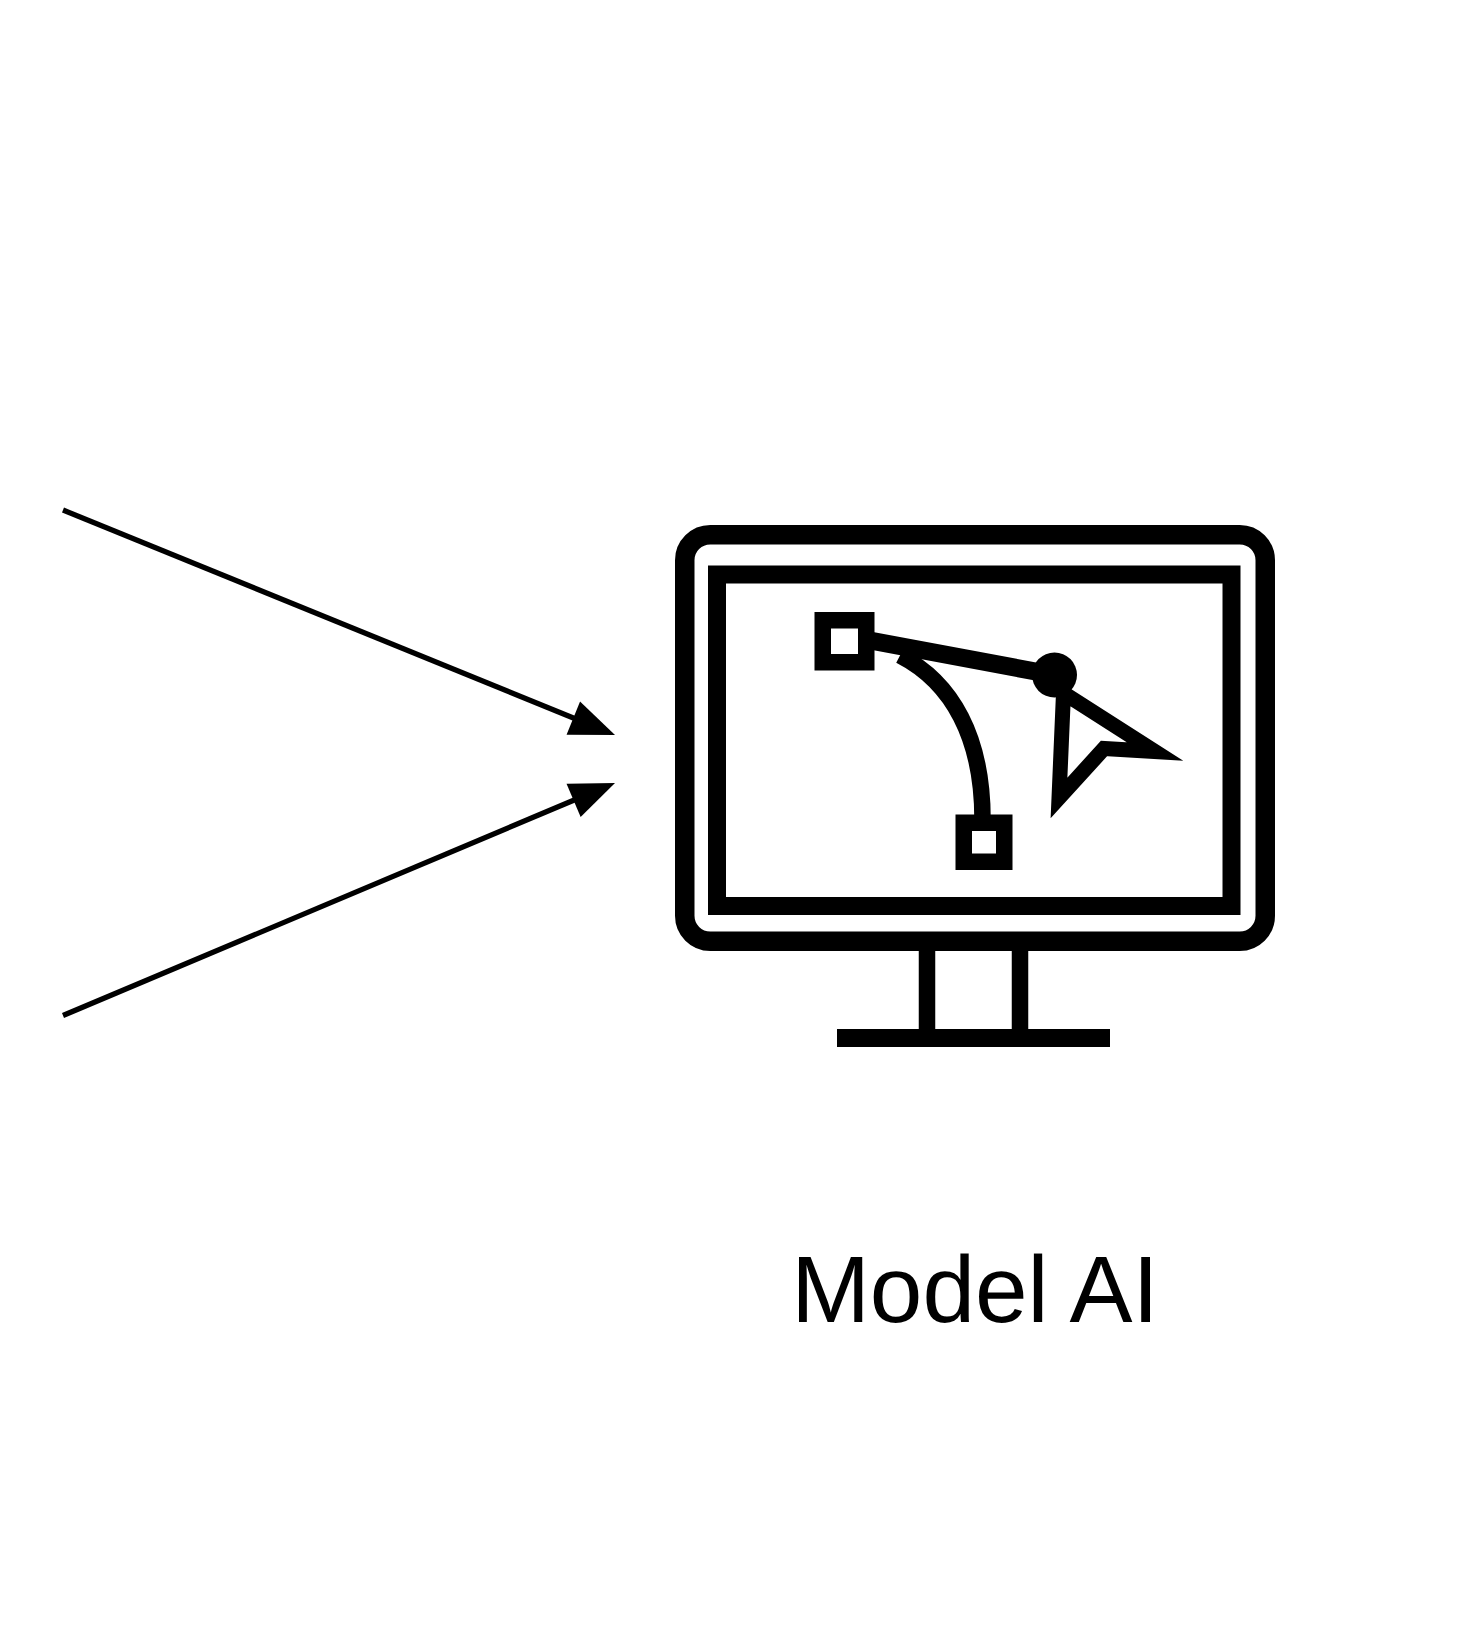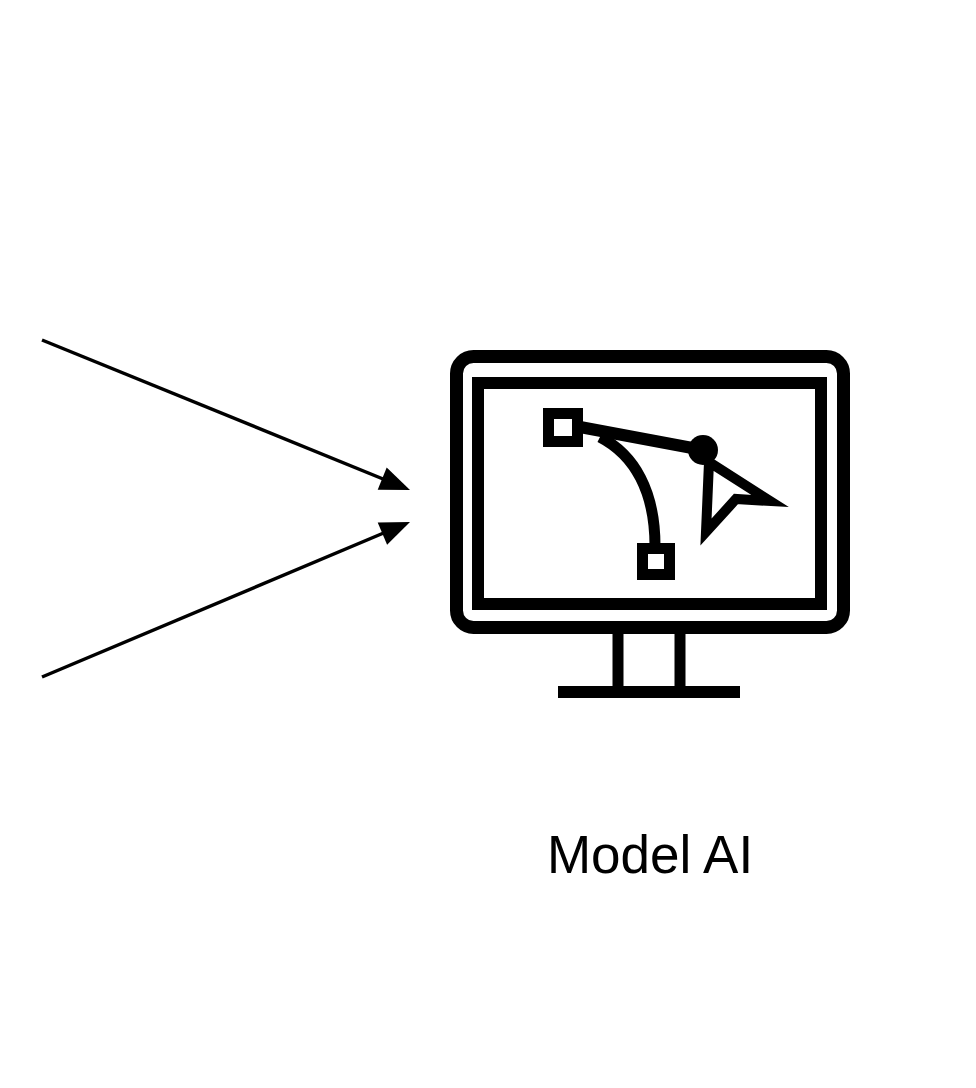--- a/index.html
+++ b/index.html
@@ -22,21 +22,21 @@
     left: 450px; top: 350px;
     width: 400px; height: 350px;
   }
   .ink-line { stroke: #000000; fill: none; }
   .ink-fill { fill: #000000; stroke: none; }
   .node-label {
     position: absolute;
     left: 450px; top: 827px;
     width: 400px;
     text-align: center;
-    font-size: 53px;
+    font-size: 63px;
     font-weight: 400;
     line-height: 1.05;
     color: #000000;
     white-space: nowrap;
   }
 </style>
 </head>
 <body>
 
 <div class="canvas">

